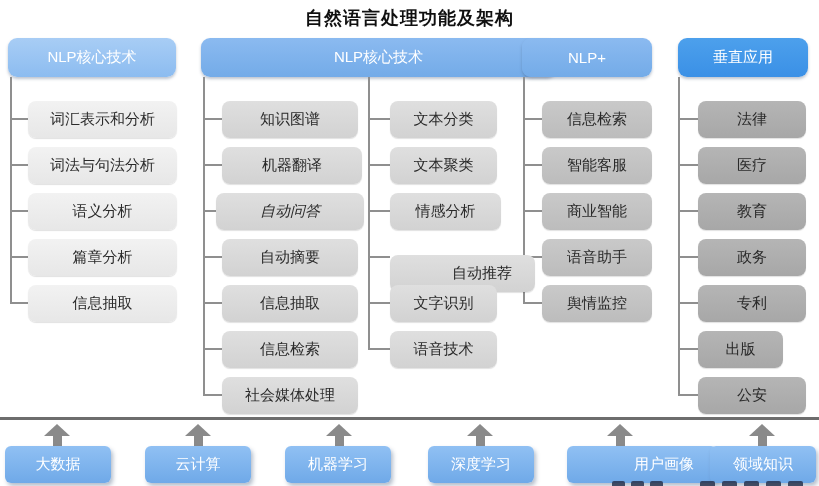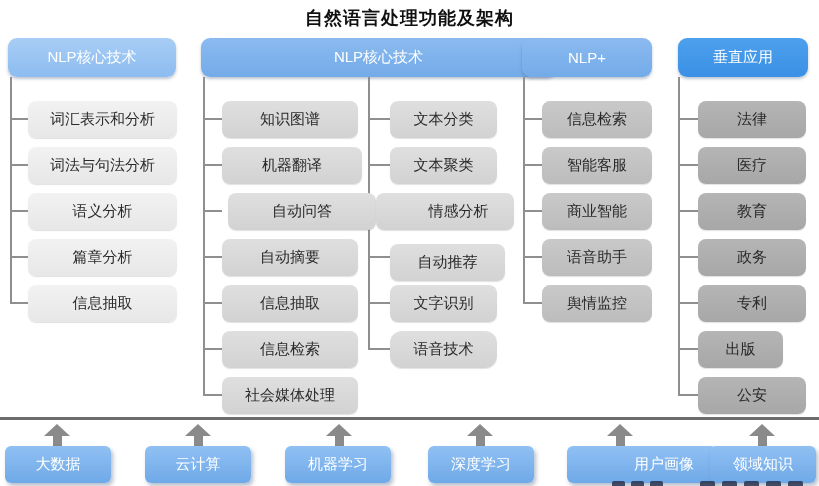--- a/index.html
+++ b/index.html
@@ -96,32 +96,32 @@
   <div class="stub" style="left:678px;top:394px;width:20px;"></div>
 
   <div class="item g1" style="left:28px;top:101px;width:149px;">词汇表示和分析</div>
   <div class="item g1" style="left:28px;top:147px;width:149px;">词法与句法分析</div>
   <div class="item g1" style="left:28px;top:193px;width:149px;">语义分析</div>
   <div class="item g1" style="left:28px;top:239px;width:149px;">篇章分析</div>
   <div class="item g1" style="left:28px;top:285px;width:149px;">信息抽取</div>
 
   <div class="item g2" style="left:222px;top:101px;width:136px;">知识图谱</div>
   <div class="item g2" style="left:222px;top:147px;width:140px;">机器翻译</div>
-  <div class="item g2" style="left:228px;top:193px;width:148px;">自动问答</div>
+  <div class="item g2" style="left:216px;top:193px;width:148px;font-style:italic;">自动问答</div>
   <div class="item g2" style="left:222px;top:239px;width:136px;">自动摘要</div>
   <div class="item g2" style="left:222px;top:285px;width:136px;">信息抽取</div>
   <div class="item g2" style="left:222px;top:331px;width:136px;">信息检索</div>
   <div class="item g2" style="left:222px;top:377px;width:136px;">社会媒体处理</div>
 
   <div class="item g2" style="left:390px;top:101px;width:107px;">文本分类</div>
   <div class="item g2" style="left:390px;top:147px;width:107px;">文本聚类</div>
-  <div class="item g2" style="left:376px;top:193px;width:111px;padding-left:27px;">情感分析</div>
-  <div class="item g2" style="left:390px;top:244px;width:115px;">自动推荐</div>
+  <div class="item g2" style="left:390px;top:193px;width:111px;">情感分析</div>
+  <div class="item g2" style="left:390px;top:255px;width:106px;padding-left:39px;">自动推荐</div>
   <div class="item g2" style="left:390px;top:285px;width:107px;">文字识别</div>
-  <div class="item g2" style="left:390px;top:331px;width:107px;border-radius:12px;">语音技术</div>
+  <div class="item g2" style="left:390px;top:331px;width:107px;">语音技术</div>
 
   <div class="item g3" style="left:542px;top:101px;width:110px;">信息检索</div>
   <div class="item g3" style="left:542px;top:147px;width:110px;">智能客服</div>
   <div class="item g3" style="left:542px;top:193px;width:110px;">商业智能</div>
   <div class="item g3" style="left:542px;top:239px;width:110px;">语音助手</div>
   <div class="item g3" style="left:542px;top:285px;width:110px;">舆情监控</div>
 
   <div class="item g4" style="left:698px;top:101px;width:108px;">法律</div>
   <div class="item g4" style="left:698px;top:147px;width:108px;">医疗</div>
   <div class="item g4" style="left:698px;top:193px;width:108px;">教育</div>

